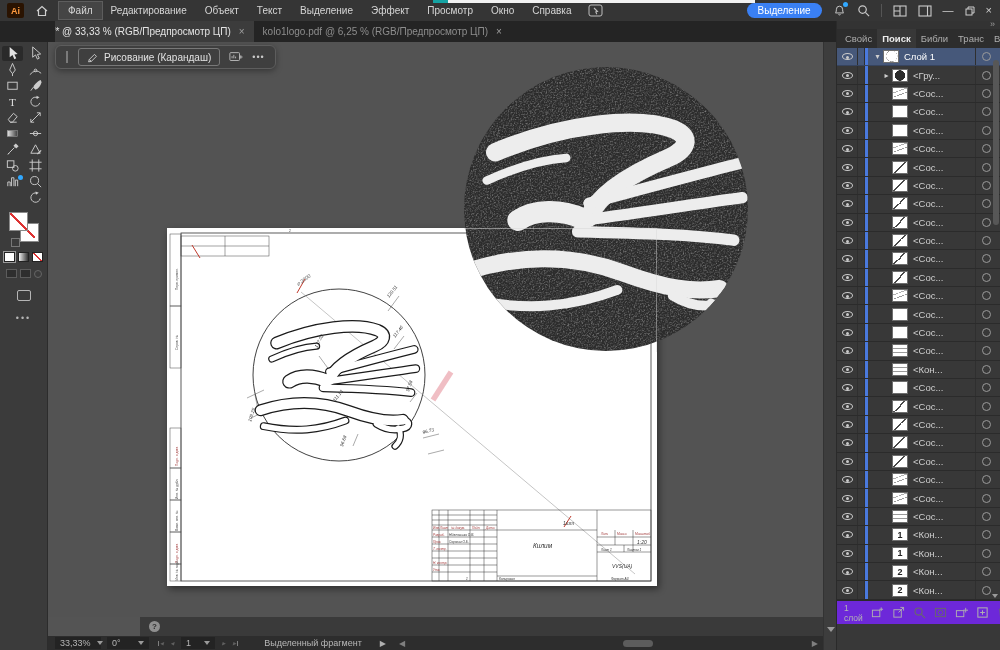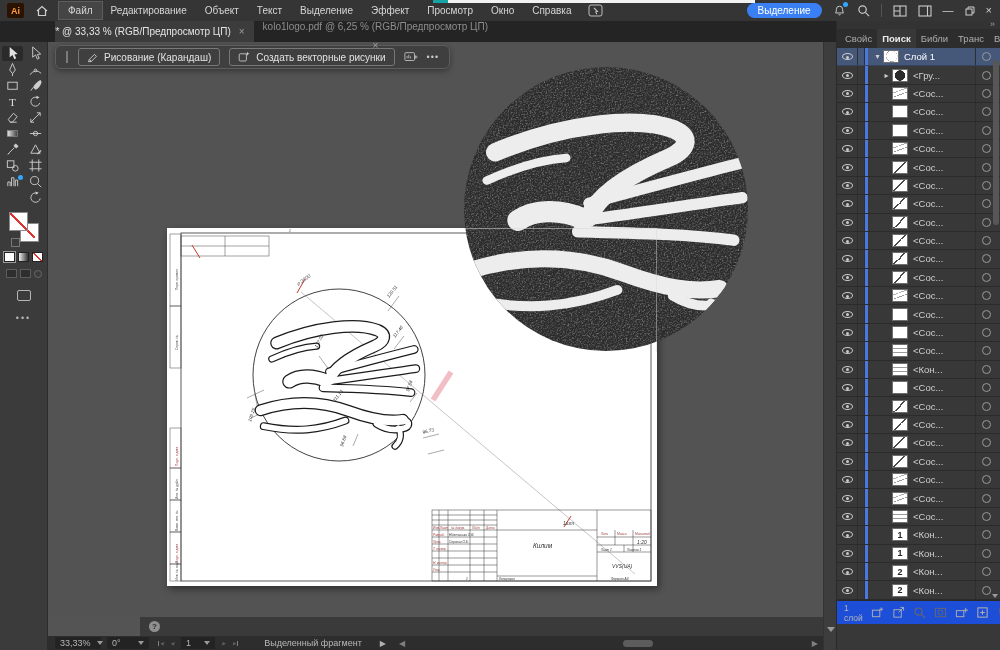--- a/index.html
+++ b/index.html
@@ -22,21 +22,21 @@
   .share{background:#3a80f4;color:#fff;font-size:10px;padding:2px 11px;border-radius:9px;}
   .bell-wrap{position:relative;}
   .bell-dot{position:absolute;right:-2px;top:-2px;width:5px;height:5px;border-radius:50%;background:#31a8ff;}
   .vsep{width:1px;height:13px;background:#555;}
   .winbtn{color:#cfcfcf;font-size:11px;line-height:1;}
   
   .tabbar{position:absolute;left:0;top:21px;width:836px;height:21px;background:#242424;display:flex;align-items:stretch;z-index:29;}
   .tabspacer{width:55px;flex:none;}
   .tab{display:flex;align-items:center;font-size:10px;padding:0 9px;gap:8px;white-space:nowrap;}
   .tab.active{background:#3c3c3c;color:#e4e4e4;}
-  .tab.inactive{color:#8d8d8d;flex-direction:column;}
+  .tab.inactive{color:#8d8d8d;}
   .tab .x{font-size:10px;color:#9f9f9f;}
   
   .toolbar{position:absolute;left:0;top:42px;width:48px;height:608px;background:#3b3b3b;border-right:1px solid #2c2c2c;z-index:15;}
   .tools{padding-top:3px;}
   .trow{display:flex;justify-content:center;gap:2px;height:16px;align-items:center;}
   .tslot{width:21px;height:15px;display:flex;align-items:center;justify-content:center;border-radius:2px;}
   .tslot.pressed{background:#2a2a2a;}
   .fillstroke{position:relative;width:30px;height:30px;margin:7px auto 0;}
   .fs-f,.fs-s{position:absolute;width:19px;height:19px;border:1px solid #8a8a8a;background:
       linear-gradient(45deg,#fff 46%,#d33 46%,#d33 54%,#fff 54%);}
@@ -112,21 +112,21 @@
   .t-art{background:radial-gradient(circle at 55% 46%,#fff 54%,#8a8a8a 57%,#fff 61%);}
   .t-blank{background:#fff;}
   .t-num{background:#fff;}
   .llabel{font-size:9.5px;color:#cfcfcf;flex:1;white-space:nowrap;overflow:hidden;}
   .lrow.selected .llabel{color:#fff;}
   .tdiv{width:1px;height:100%;background:#2f2f2f;margin-right:6px;flex:none;}
   .tcirc{width:9px;height:9px;border:1px solid #9a9a9a;border-radius:50%;margin-right:9px;flex:none;}
   .dock-scroll{position:absolute;right:1px;top:0;width:7px;height:552px;}
   .ds-thumb{position:absolute;right:0;top:12px;width:6px;height:165px;background:#575757;border-radius:3px;}
   .ds-chev{position:absolute;right:1px;bottom:2px;width:0;height:0;border-left:3px solid transparent;border-right:3px solid transparent;border-top:4px solid #9a9a9a;}
-  .dock-bottom{height:24px;border-top:1px solid #2a2a2a;background:#1d4ed8;display:flex;align-items:center;padding:0 7px;gap:8px;}
+  .dock-bottom{height:24px;border-top:1px solid #2a2a2a;background:#6d28d9;display:flex;align-items:center;padding:0 7px;gap:8px;}
   .dcount{font-size:8.5px;color:#b5b5b5;margin-right:auto;}
   .dicon{flex:none;}
   
   .dim{font-style:italic;fill:#333;font-size:4.6px;font-family:"Liberation Sans",sans-serif;}
   .dimg{font-style:italic;fill:#666;font-size:5.2px;font-family:"Liberation Sans",sans-serif;}
   .fl{fill:#444;font-size:3.3px;font-family:"Liberation Sans",sans-serif;}
   .fl.red{fill:#a33c3c;}
   .tb{fill:#333;font-size:3.2px;font-style:italic;font-family:"Liberation Sans",sans-serif;}
   .tb.red{fill:#a33c3c;}
   .tb.big{font-size:6.5px;}
@@ -549,27 +549,20 @@
   </div>
 
   <div class="taskbar">
     <span class="grip"></span>
     <span class="task-btn">
       <svg width="11" height="11" viewBox="0 0 14 14" fill="none" stroke="#d8d8d8" stroke-width="1.1">
           <path d="M2 12.5 L3 9.5 L9.5 3 L12 5.5 L5.5 12 Z M3 9.5 L5.5 12"></path>
         </svg>
       <span>Рисование (Карандаш)</span>
     </span>
-    <span class="task-btn">
-      <svg width="12" height="12" viewBox="0 0 15 15" fill="none" stroke="#d8d8d8" stroke-width="1">
-          <rect x="1.5" y="3.5" width="9" height="9" rx="1.5"></rect>
-          <path d="M12 1 l.7 1.8 1.8 .7 -1.8 .7 -.7 1.8 -.7 -1.8 -1.8 -.7 1.8 -.7 Z" fill="#d8d8d8" stroke="none"></path>
-        </svg>
-      <span>Создать векторные рисунки</span>
-    </span>
     <svg width="14" height="12" viewBox="0 0 16 13" fill="none" stroke="#c0c0c0" stroke-width="1">
         <rect x="1" y="1.5" width="11" height="9" rx="1"></rect>
         <path d="M3.5 8 V5.5 M5.5 8 V4 M7.5 8 V6 M13.5 4.5 V8.5 M11.5 6.5 H15.5"></path>
       </svg>
     <span class="task-dots">•••</span>
   </div>
 
   <div class="lightblock"></div>
   <div class="hints">
     <span class="qmark">?</span>

